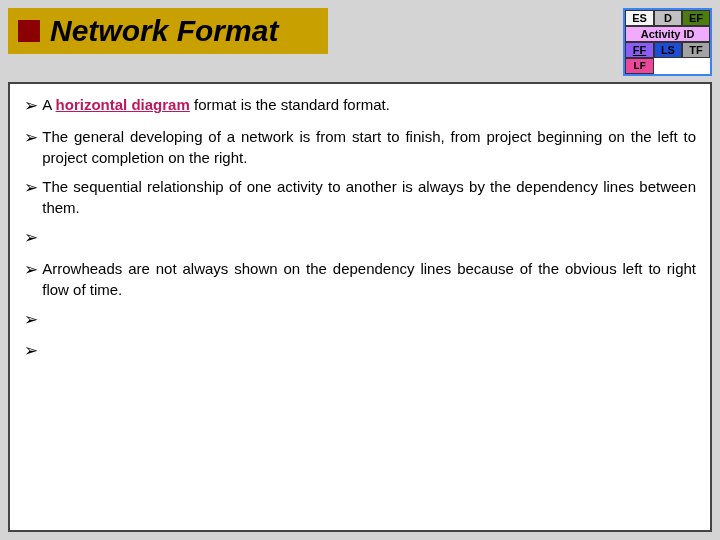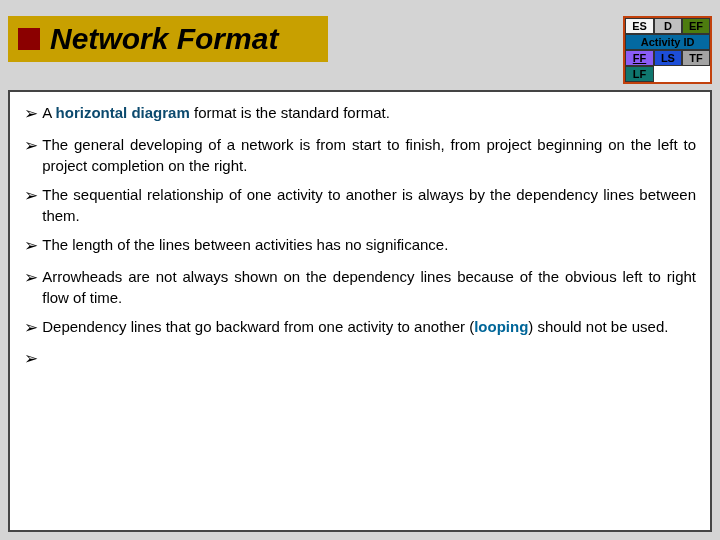--- a/index.html
+++ b/index.html
@@ -16,21 +16,20 @@
       justify-content: flex-start;
       padding: 8px;
     }
 
     .top-bar {
       width: 100%;
       display: flex;
       justify-content: space-between;
       align-items: flex-start;
       margin-bottom: 6px;
-      margin-top: 8px;
     }
 
     .title-box {
       background: #c8a000;
       display: flex;
       align-items: center;
       padding: 6px 18px 6px 10px;
       min-width: 320px;
     }
 
@@ -48,49 +47,49 @@
       font-weight: bold;
       font-style: italic;
       color: #000;
       white-space: nowrap;
     }
 
     .activity-grid {
       display: grid;
       grid-template-columns: auto auto auto;
       grid-template-rows: auto auto auto;
-      border: 2px solid #c2410c;
+      border: 2px solid #3b82f6;
       font-size: 11px;
       font-weight: bold;
       text-align: center;
       background: #fff;
     }
 
     .activity-grid .cell {
       border: 1px solid #333;
       padding: 1px 6px;
       font-size: 11px;
       font-weight: bold;
     }
 
     .cell-es { background: #f5f5f5; color: #000; }
     .cell-d  { background: #c0c0c0; color: #000; }
     .cell-ef { background: #4d7c0f; color: #000; }
     .cell-ff { background: #8b5cf6; color: #000; text-decoration: underline; }
     .cell-ls { background: #1d4ed8; color: #000; }
     .cell-tf { background: #a3a3a3; color: #000; }
-    .cell-lf { background: #0f766e; color: #000; }
+    .cell-lf { background: #ec4899; color: #000; font-family: Liberation Mono, monospace; }
 
     .cell-activity-label {
       grid-column: span 3;
       border: 1px solid #333;
       padding: 1px 4px;
       font-size: 11px;
       font-weight: bold;
-      background: #0369a1;
+      background: #f0abfc;
       text-align: center;
     }
 
     .main-content {
       width: 100%;
       background: #fff;
       border: 2px solid #444;
       padding: 10px 14px 10px 14px;
       flex: 1;
     }
@@ -111,21 +110,22 @@
       margin-right: 4px;
       flex-shrink: 0;
       margin-top: 0px;
     }
 
     .bullet-text {
       flex: 1;
     }
 
     .highlight-link {
-      color: #0c4a6e;
+      color: #be185d;
+      text-decoration: underline;
       font-weight: bold;
     }
 
     .highlight-crossover {
       color: #cc6600;
       font-weight: bold;
     }
 
     .highlight-looping {
       color: #006699;
@@ -171,36 +171,30 @@
 
   <div class="bullet-item">
     <span class="bullet-arrow">➢</span>
     <span class="bullet-text">
       The sequential relationship of one activity to another is always by the dependency lines between them.
     </span>
   </div>
 
   <div class="bullet-item">
     <span class="bullet-arrow">➢</span>
-    <span class="bullet-text">
-      The length of the lines between activities has no significance.
-    </span>
   </div>
 
   <div class="bullet-item">
     <span class="bullet-arrow">➢</span>
     <span class="bullet-text">
       Arrowheads are not always shown on the dependency lines because of the obvious left to right flow of time.
     </span>
   </div>
 
   <div class="bullet-item">
     <span class="bullet-arrow">➢</span>
-    <span class="bullet-text">
-      Dependency lines that go backward from one activity to another (<span class="highlight-looping">looping</span>) should not be used.
-    </span>
   </div>
 
   <div class="bullet-item">
     <span class="bullet-arrow">➢</span>
   </div>
 
 </div>
 
 </body></html>

